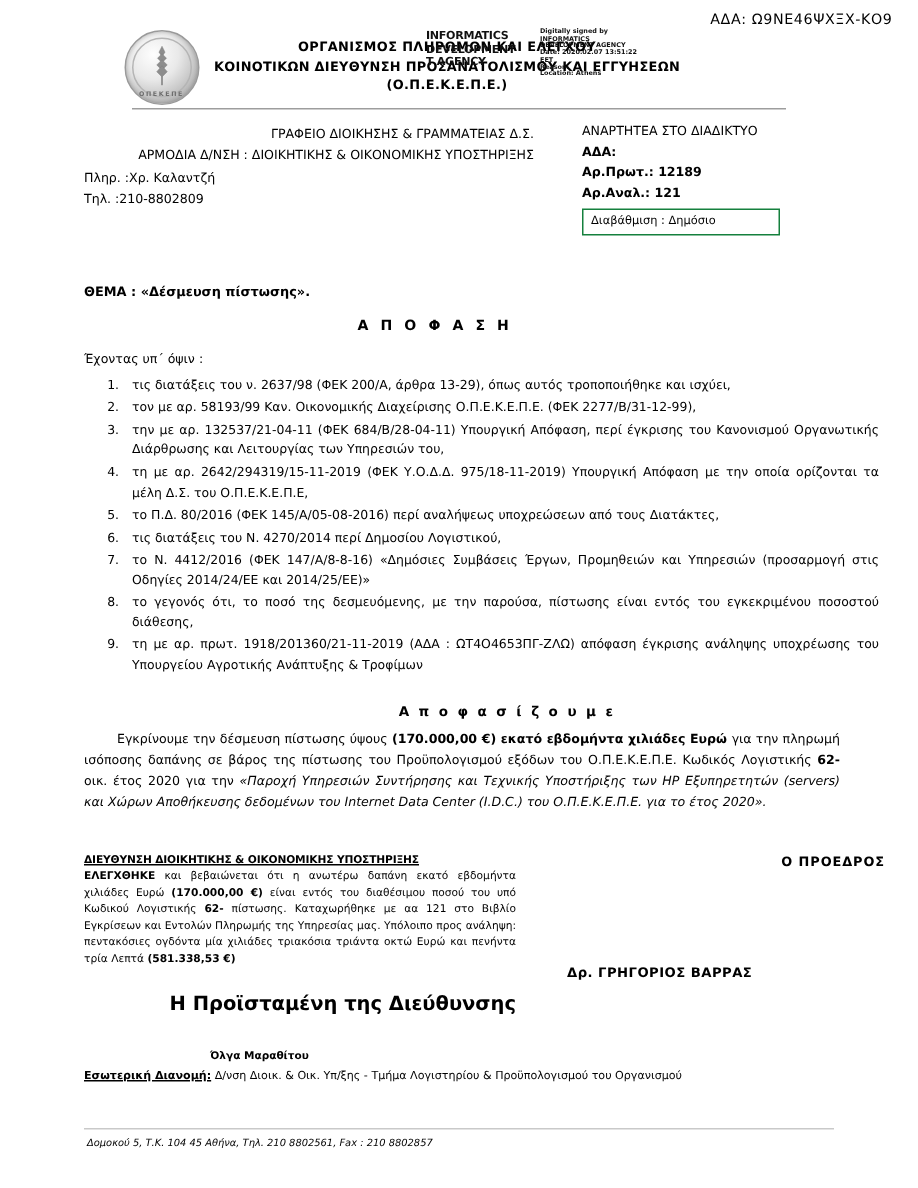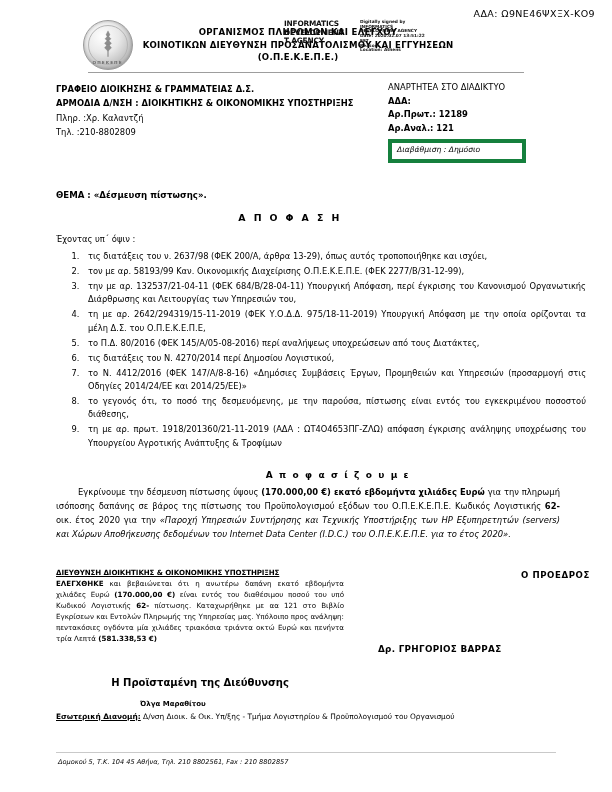--- a/index.html
+++ b/index.html
@@ -61,31 +61,31 @@
   
   .rule{
     position:absolute;left:88px;top:72px;width:436px;height:1px;background:#9d9d9d;
   }
 
   
   .headleft{
     position:absolute;left:56px;top:82px;width:300px;
     font-size:8.4px;line-height:1.72;
   }
-  .headleft .b{font-weight:bold;}
+  .headleft .b{font-weight:normal;text-align:right;}
 
   
   .headright{
     position:absolute;left:388px;top:81px;width:220px;
     font-size:8.4px;line-height:1.62;
   }
   .headright .b{font-weight:bold;}
   .classbox{
-    margin-top:4px;border:4px solid #15803d;display:inline-block;
-    padding:1px 5px 2px 5px;font-size:7.6px;min-width:120px;font-style:italic;
+    margin-top:4px;border:1px solid #15803d;display:inline-block;
+    padding:1px 5px 2px 5px;font-size:7.6px;min-width:120px;
   }
 
   
   .thema{
     position:absolute;left:56px;top:190px;font-size:8.6px;font-weight:bold;
   }
   .apofasi{
     position:absolute;left:0;top:212px;width:580px;text-align:center;
     font-size:9.4px;font-weight:bold;letter-spacing:2.4px;
   }
@@ -114,22 +114,22 @@
   .dec-body i{font-style:italic;}
 
   
   .verify{
     position:absolute;left:56px;top:568px;width:288px;
     font-size:7.1px;line-height:1.55;text-align:justify;
   }
   .verify .hd{font-weight:bold;text-decoration:underline;display:block;letter-spacing:-.1px;}
   .verify b{font-weight:bold;}
   .proistamenh{
-    position:absolute;left:56px;top:662px;width:288px;text-align:center;
-    font-size:10px;font-weight:bold;margin-top:15px;
+    position:absolute;left:56px;top:662px;width:288px;text-align:right;
+    font-size:13px;font-weight:bold;
   }
 
   
   .president{
     position:absolute;left:400px;top:570px;width:190px;
     font-size:8.6px;font-weight:bold;letter-spacing:.6px;text-align:right;
   }
   .president-name{
     position:absolute;left:378px;top:644px;width:220px;
     font-size:8.8px;font-weight:bold;letter-spacing:.3px;

